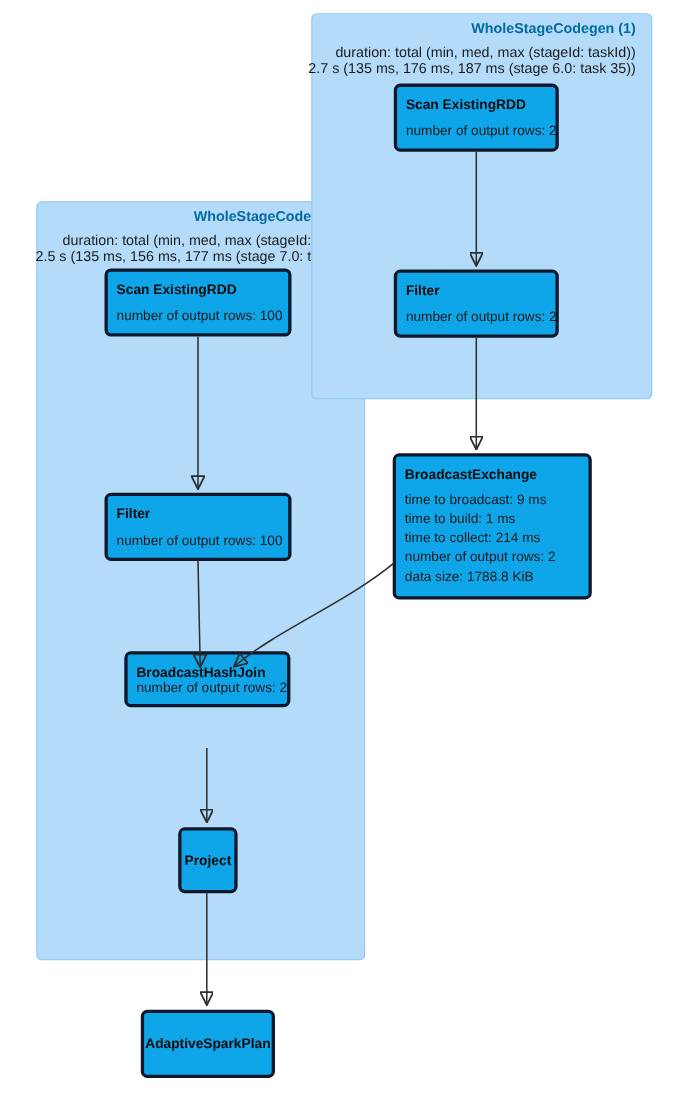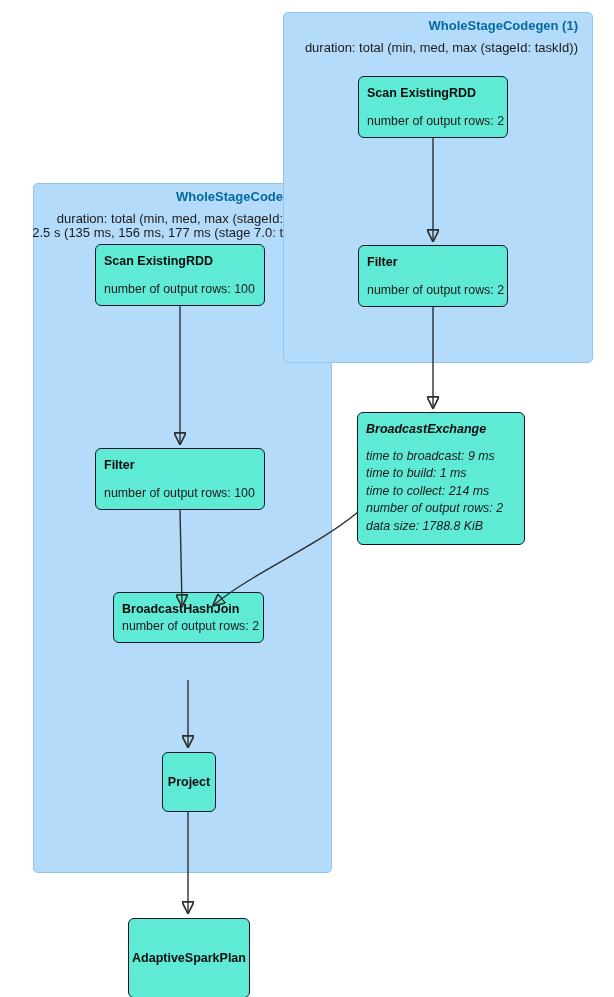--- a/index.html
+++ b/index.html
@@ -14,37 +14,37 @@
   }
   .cluster-left  { left:33px;  top:183px; width:299px; height:690px; z-index:1;padding-left:37px; }
   .cluster-right { left:283px; top:12px;  width:310px; height:351px; z-index:2; }
   .cluster-header { position:absolute; top:5px; text-align:right; white-space:nowrap; }
   .cluster-right .cluster-header { right:14px; }
   .cluster-left  .cluster-header { right:48px; }
   .cluster-title { font-size:13px; font-weight:bold; line-height:16px; margin-bottom:7px; color:#0369a1; }
   .cluster-duration { font-size:13px; line-height:13.5px; color:#1a1a1a;text-align:right; }
   
   .node {
-    position:absolute; background:#5eead4; border:1px solid #0f172a;
+    position:absolute; background:#0ea5e9; border:3px solid #0f172a;
     border-radius:6px; box-sizing:border-box; z-index:3;
     display:flex; flex-direction:column; justify-content:space-between;
     padding:9px 8px; white-space:nowrap;
   }
   .node-title  { font-size:12.5px; font-weight:bold; color:#0c0c0c; }
   .node-metric { font-size:12.4px; color:#1a1a1a; }
   .node-metrics .node-metric { line-height:17.5px; }
   .node.center { justify-content:center; align-items:center; }
   .n-scan1   { left:358px; top:76px;  width:150px; height:62px; }
   .n-filter1 { left:358px; top:245px; width:150px; height:62px; }
-  .n-bexch   { left:357px; top:412px; width:168px; height:133px;font-style:italic; }
+  .n-bexch   { left:357px; top:412px; width:181px; height:133px; }
   .n-scan2   { left:95px;  top:244px; width:170px; height:62px; }
   .n-filter2 { left:95px;  top:448px; width:170px; height:62px; }
   .n-bhj     { left:113px; top:592px; width:151px; height:51px; }
   .n-project { left:162px; top:752px; width:54px;  height:60px; }
-  .n-adaptive{ left:128px; top:918px; width:122px; height:80px; }
+  .n-adaptive{ left:128px; top:918px; width:122px; height:62px; }
   
   .arrows { position:absolute; left:0; top:0; z-index:4; pointer-events:none; }
   .arrows path { stroke:#2e2e2e; stroke-width:1.4; fill:none; }
 </style>
 </head>
 <body>
 
 <div class="canvas">
 
   <div class="cluster cluster-left">
@@ -55,20 +55,21 @@
         <div>2.5 s (135 ms, 156 ms, 177 ms (stage 7.0: t</div>
       </div>
     </div>
   </div>
 
   <div class="cluster cluster-right">
     <div class="cluster-header">
       <div class="cluster-title">WholeStageCodegen (1)</div>
       <div class="cluster-duration">
         <div>duration: total (min, med, max (stageId: taskId))</div>
+        <div>2.7 s (135 ms, 176 ms, 187 ms (stage 6.0: task 35))</div>
       </div>
     </div>
   </div>
 
   <div class="node n-scan1">
     <div class="node-title">Scan ExistingRDD</div>
     <div class="node-metric">number of output rows: 2</div>
   </div>
 
   <div class="node n-filter1">

